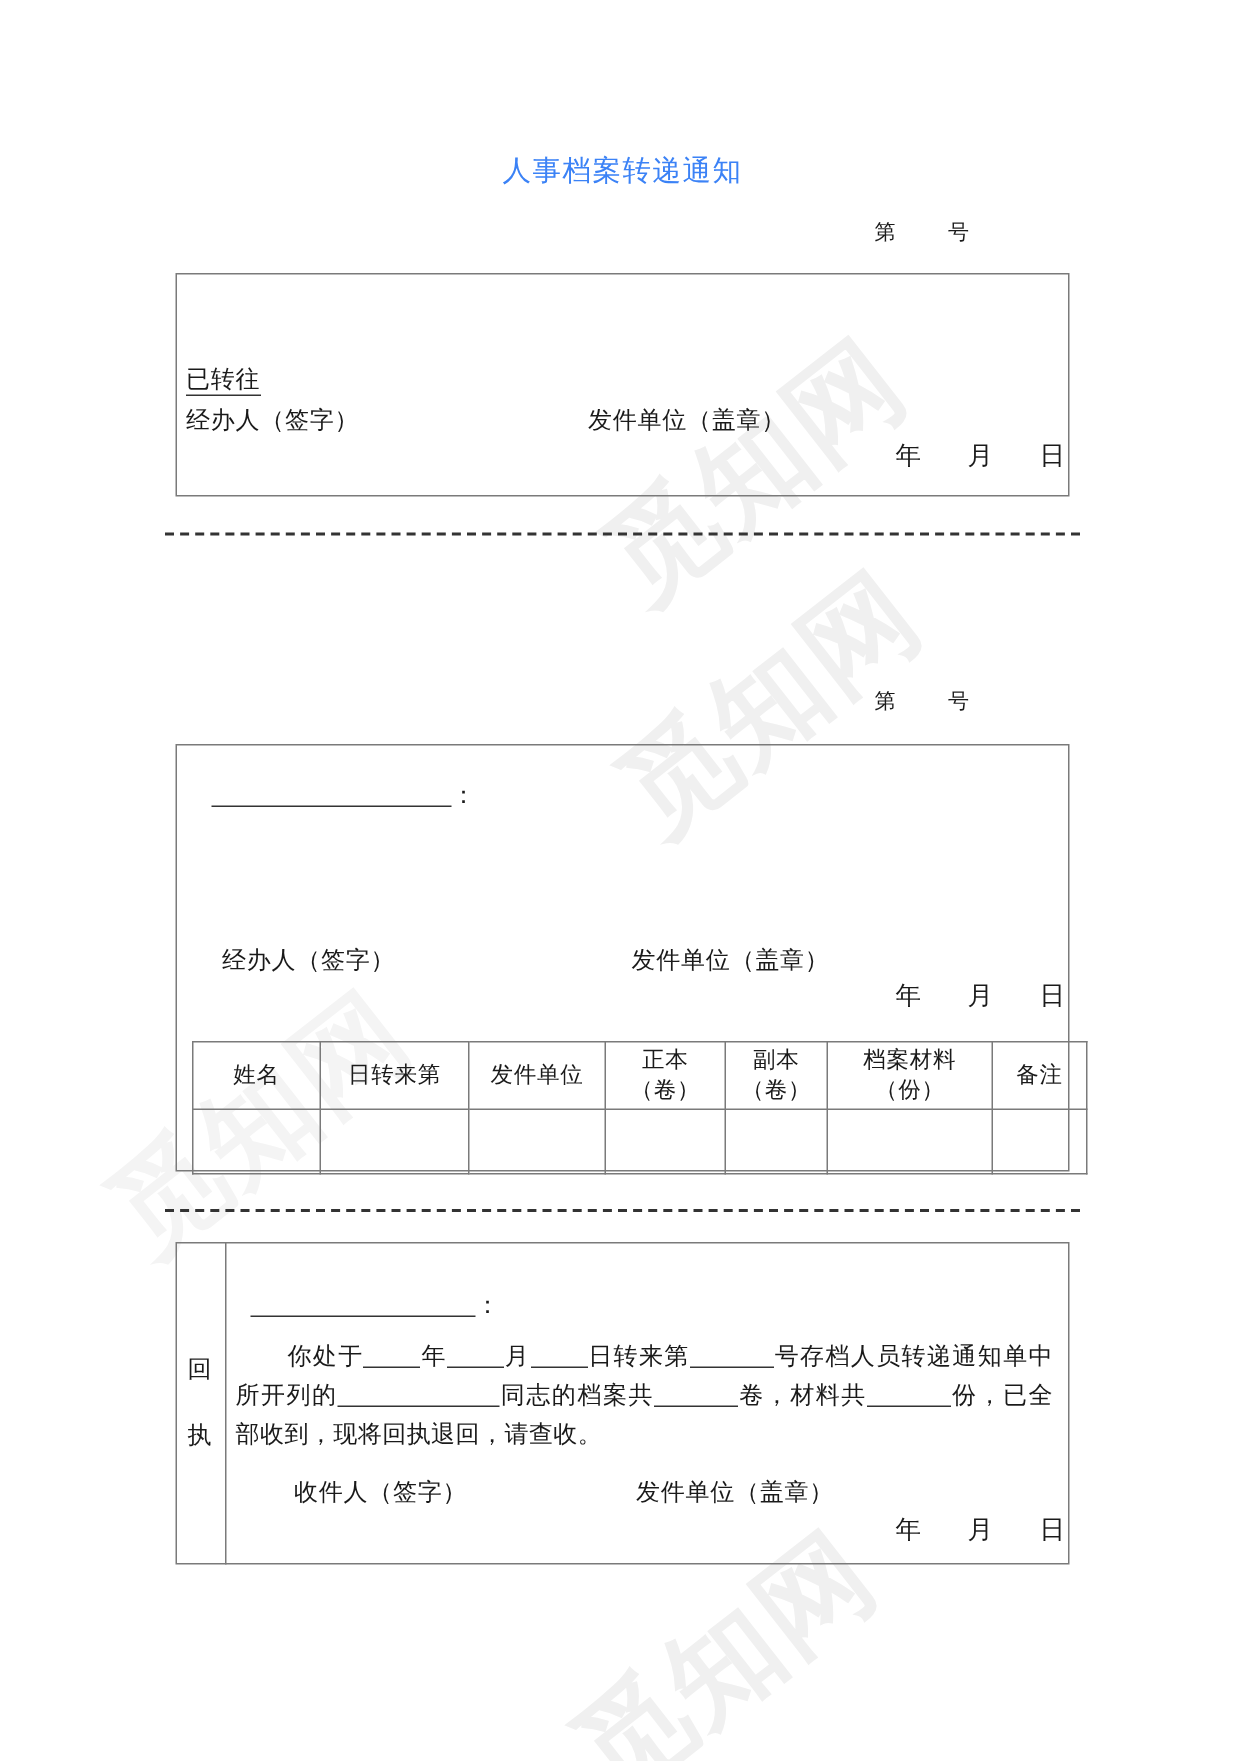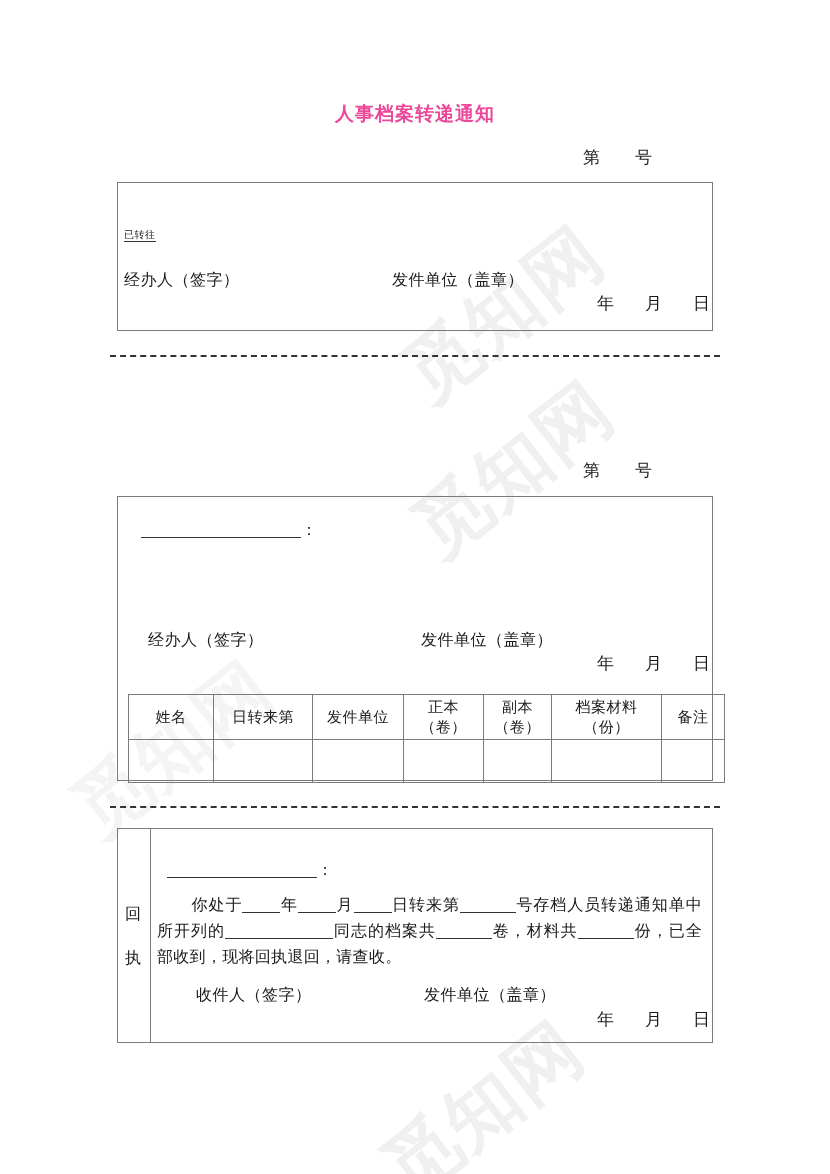--- a/index.html
+++ b/index.html
@@ -47,31 +47,31 @@
   .wm-d { left: 60px;  top: 700px; font-size: 74px; color: #f4f4f4; }
 
   
   .content { position: absolute; inset: 0; z-index: 2; }
 
   .doc-title {
     position: absolute;
     width: 100%;
     text-align: center;
     font-family: "Liberation Sans", "DejaVu Sans", sans-serif;
-    font-weight: 700;
+    font-weight: 400;
     font-size: 19px;
     letter-spacing: 1px;
-    color: #ec4899;
+    color: #3b82f6;
   }
   .title-1 { top: 101px; }
   .title-2 { top: 418px; }
 
   .no-line {
     position: absolute;
-    font-size: 17px;
+    font-size: 14px;
     letter-spacing: 1px;
     color: #1a1a1a;
   }
   .no-line .gap { display: inline-block; width: 34px; }
   .no-1 { top: 146px; left: 583px; }
   .no-2 { top: 459px; left: 583px; }
 
   
   .box {
     position: absolute;
@@ -110,22 +110,22 @@
     display: inline-block;
     border-bottom: 1px solid #333;
     vertical-align: baseline;
     height: 17px;
   }
   .sp { display: inline-block; }
 
   .b1-line2 {
     position: absolute;
     left: 124px;
-    top: 228px;
-    font-size: 10px;
+    top: 243px;
+    font-size: 16px;
     letter-spacing: 0.5px;
   }
   .b1-line2 span {
     border-bottom: 1px solid #333;
     padding-bottom: 1px;
   }
 
   .b1-sign {
     position: absolute;
     top: 270px;

